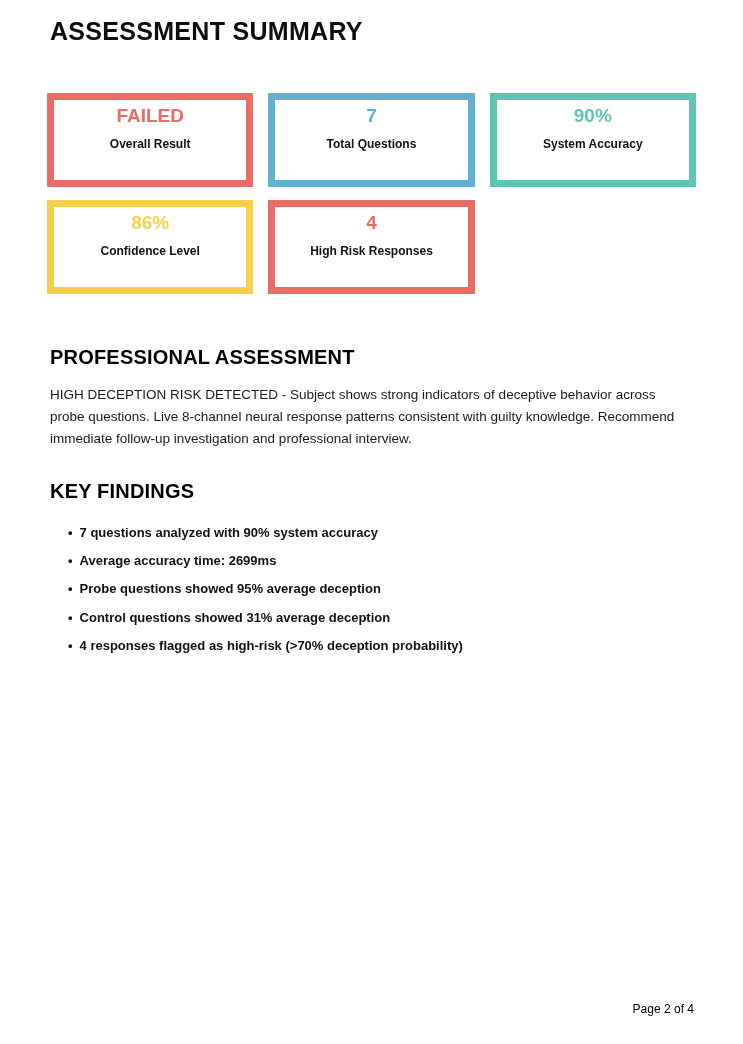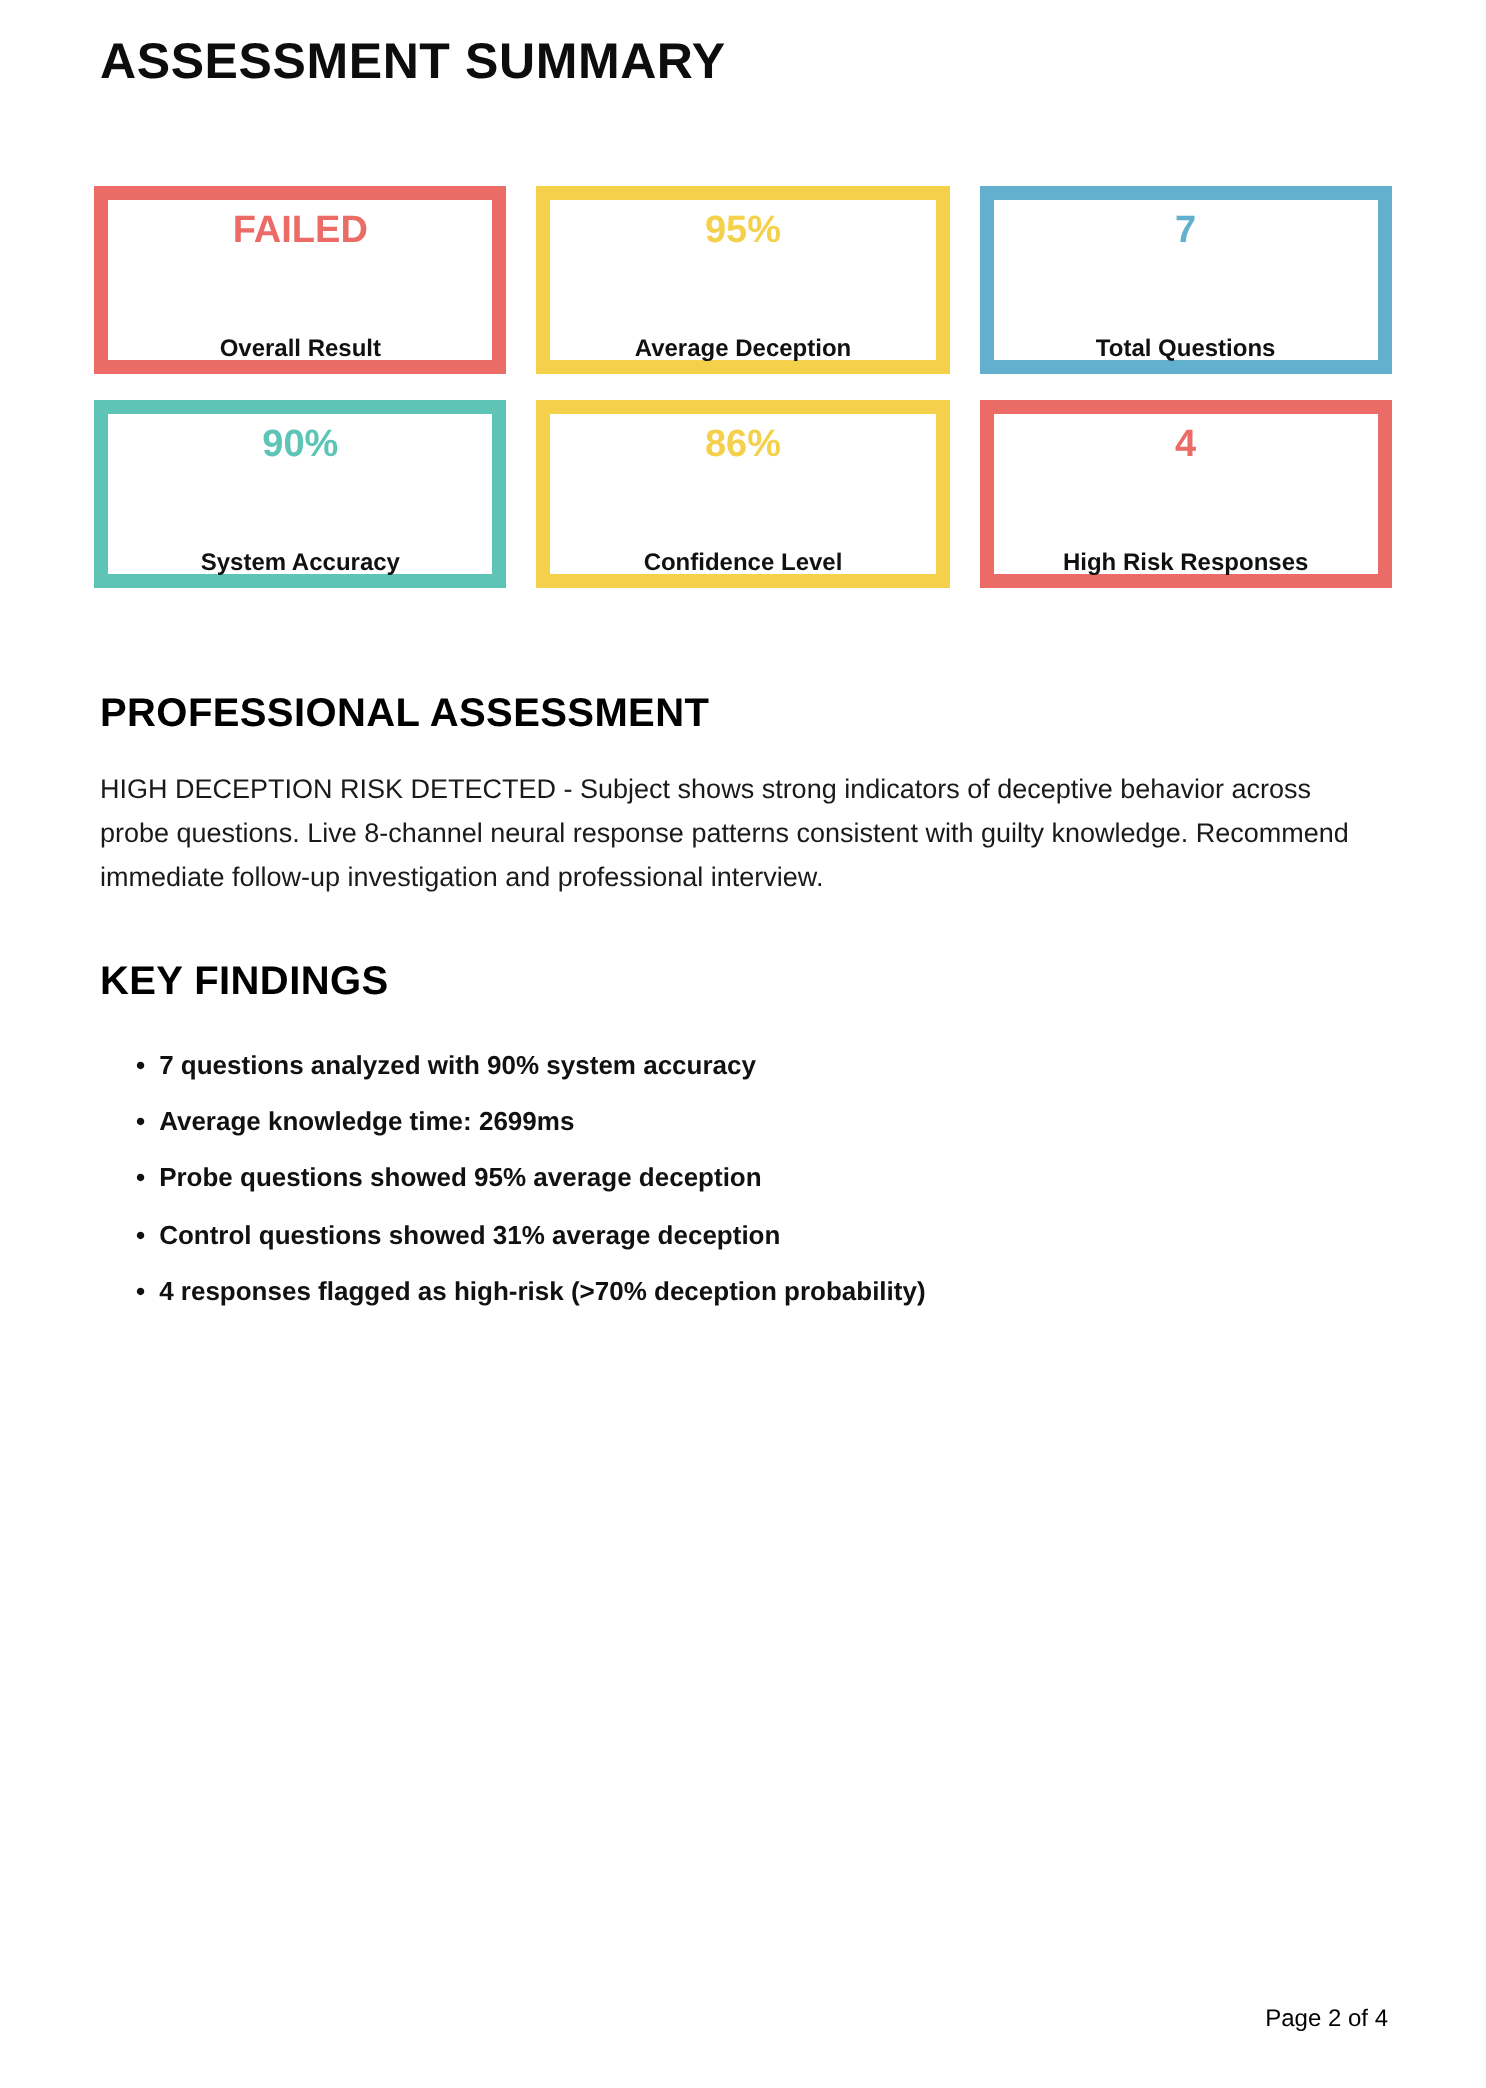--- a/index.html
+++ b/index.html
@@ -27,21 +27,21 @@
     column-gap: 15px;
     row-gap: 13px;
   }
   .summary-card {
     height: 94px;
     background: #ffffff;
     border: 7px solid #cccccc;
     display: flex;
     flex-direction: column;
     align-items: center;
-    justify-content: space-between;
+    justify-content: flex-start;
     padding-top: 6px;
     gap: 13px;
   }
   .card-value {
     font-size: 19px;
     font-weight: 700;
     line-height: 1;
   }
   .card-label {
     font-size: 12px;
@@ -96,24 +96,20 @@
 </head>
 <body>
 
 <h1 class="page-title">ASSESSMENT SUMMARY</h1>
 
 <div class="cards-grid">
   <div class="summary-card" style="border-color: rgb(235, 108, 102);">
     <div class="card-value" style="color: rgb(235, 108, 102);">FAILED</div>
     <div class="card-label">Overall Result</div>
   </div>
-  <div class="summary-card" style="border-color: rgb(245, 208, 75);">
-    <div class="card-value" style="color: rgb(245, 208, 75);">95%</div>
-    <div class="card-label">Average Deception</div>
-  </div>
   <div class="summary-card" style="border-color: rgb(98, 176, 206);">
     <div class="card-value" style="color: rgb(98, 176, 206);">7</div>
     <div class="card-label">Total Questions</div>
   </div>
   <div class="summary-card" style="border-color: rgb(94, 197, 182);">
     <div class="card-value" style="color: rgb(94, 197, 182);">90%</div>
     <div class="card-label">System Accuracy</div>
   </div>
   <div class="summary-card" style="border-color: rgb(245, 208, 75);">
     <div class="card-value" style="color: rgb(245, 208, 75);">86%</div>
@@ -124,19 +120,19 @@
     <div class="card-label">High Risk Responses</div>
   </div>
 </div>
 
 <h2 class="section-heading">PROFESSIONAL ASSESSMENT</h2>
 <p class="assessment-body">HIGH DECEPTION RISK DETECTED - Subject shows strong indicators of deceptive behavior across probe questions. Live 8-channel neural response patterns consistent with guilty knowledge. Recommend immediate follow-up investigation and professional interview.</p>
 
 <h2 class="section-heading findings">KEY FINDINGS</h2>
 <ul class="findings-list">
   <li>7 questions analyzed with 90% system accuracy</li>
-  <li>Average knowledge time: 2699ms</li>
+  <li>Average accuracy time: 2699ms</li>
   <li>Probe questions showed 95% average deception</li>
   <li>Control questions showed 31% average deception</li>
   <li>4 responses flagged as high-risk (&gt;70% deception probability)</li>
 </ul>
 
 <div class="page-footer">Page 2 of 4</div>
 
 </body></html>

